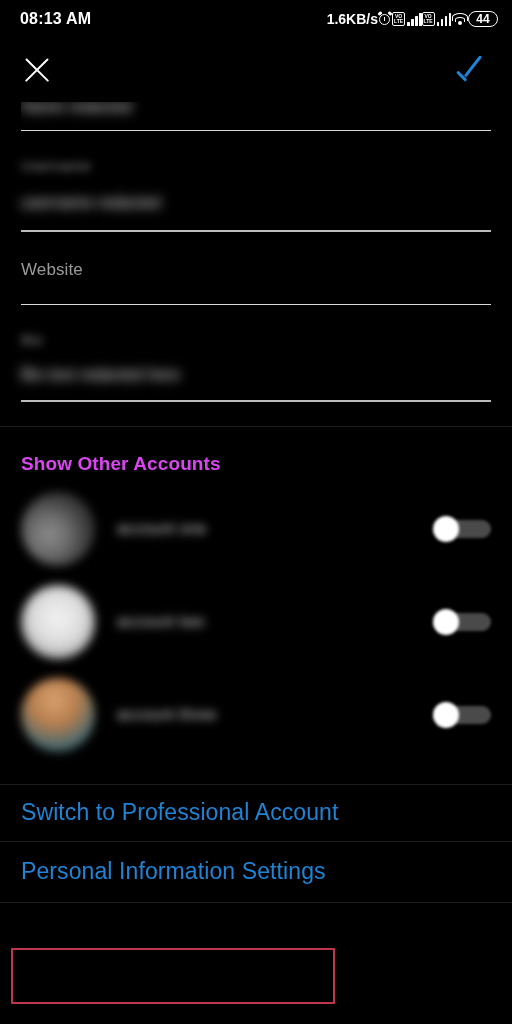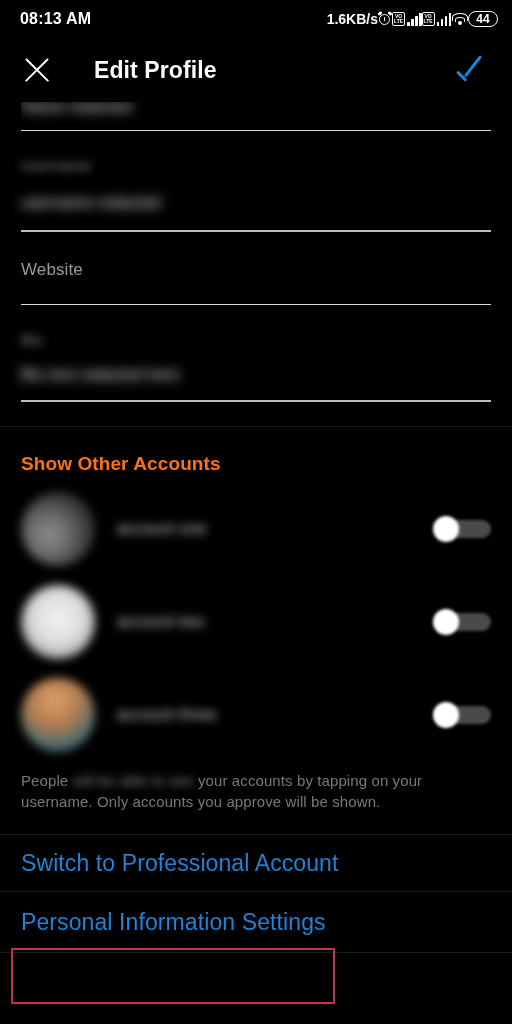--- a/index.html
+++ b/index.html
@@ -111,21 +111,21 @@
   .blur-heavy { filter:blur(6px); }
 
   
   .field-top { height:28px; overflow:hidden; position:relative; }
   .field-top .f-value { position:absolute; top:-4px; left:0; }
 
   .sec-divider { height:1px; background:#1b1b1b; width:100%; }
 
   
   .section-title {
-    color:#f97316; font-size:19px; font-weight:bold;
+    color:#d946ef; font-size:19px; font-weight:bold;
     padding:26px 21px 0 21px; letter-spacing:.1px;
   }
   .acct-row {
     display:flex; align-items:center; padding:0 21px;
     height:93px;
   }
   .avatar {
     width:74px; height:74px; border-radius:50%; flex:none;
     filter:blur(5px);
   }
@@ -218,21 +218,20 @@
         <span>44</span>
       </div>
     </div>
   </div>
 
   <div class="header">
     <div class="close-x">
         <i></i>
         <i></i>
       </div>
-    <div class="h-title">Edit Profile</div>
     <div class="check">
         <i class="s"></i>
         <i class="l"></i>
       </div>
   </div>
 
   <div class="form">
 
     <div class="field field-top">
       <div class="f-value blur-heavy">Name redacted</div>
@@ -281,21 +280,20 @@
 
   <div class="acct-row">
     <div class="avatar av3"></div>
     <div class="acct-name">account three</div>
     <div class="toggle">
       <div class="track"></div>
         <div class="knob"></div>
     </div>
   </div>
 
-  <div class="helper"><span>People</span><span class="redact"> will be able to see </span><span>your accounts by tapping on your username. Only accounts you approve will be shown.</span></div>
 
   <div class="row-divider" style="margin-top:22px;"></div>
 
   <div class="link-row">
     <span>Switch to Professional Account</span>
   </div>
 
   <div class="row-divider"></div>
 
   <div class="link-row" style="height:60px;">

